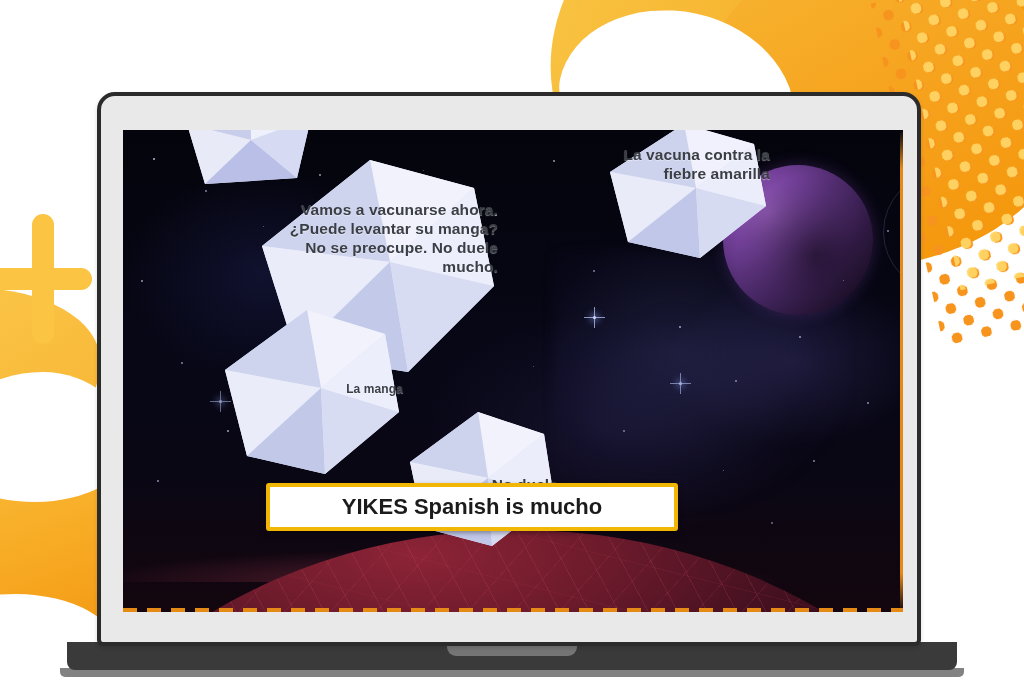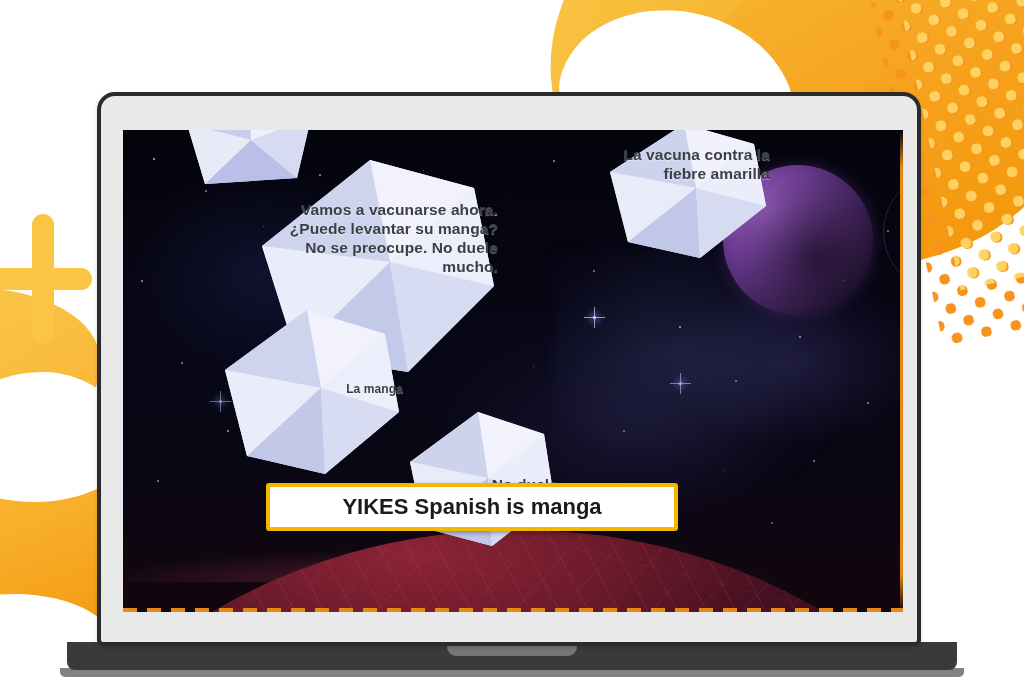--- a/index.html
+++ b/index.html
@@ -373,21 +373,21 @@
           <polygon points="2,52 80,68 16,118" fill="#e9ebf9"></polygon>
           <polygon points="80,68 84,136 16,118" fill="#c1c7e8"></polygon>
           <polygon points="80,68 146,88 84,136" fill="#d7dbf2"></polygon>
           <polygon points="136,24 146,88 80,68" fill="#ebedfa"></polygon>
         </svg>
         <div class="ast-label" style="top:66px; font-size:15.5px;">No duele</div>
       </div>
 
 
       <div class="answer-box">
-        <span class="answer-text">YIKES Spanish is manga</span>
+        <span class="answer-text">YIKES Spanish is mucho</span>
       </div>
 
       <div class="danger-line"></div>
       <div class="edge-line-right"></div>
 
     </div>
   </div>
 </div>
 
 </body></html>

